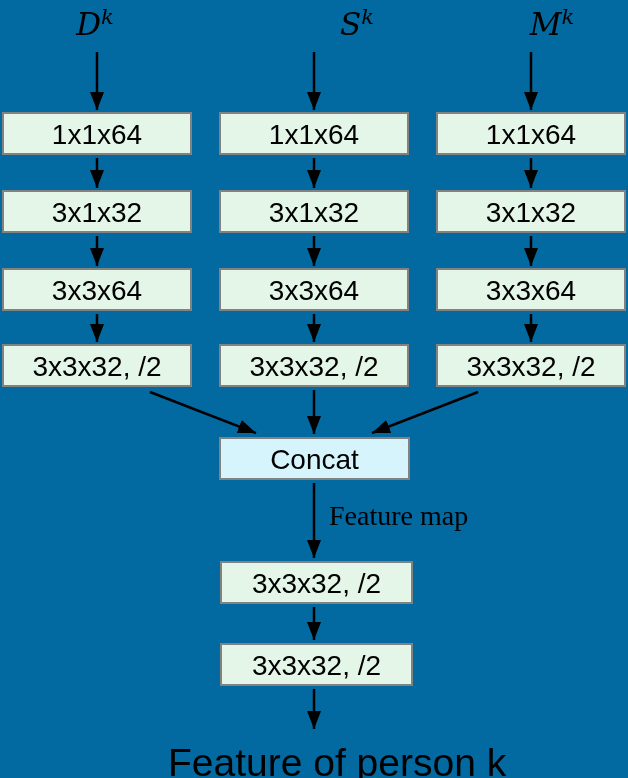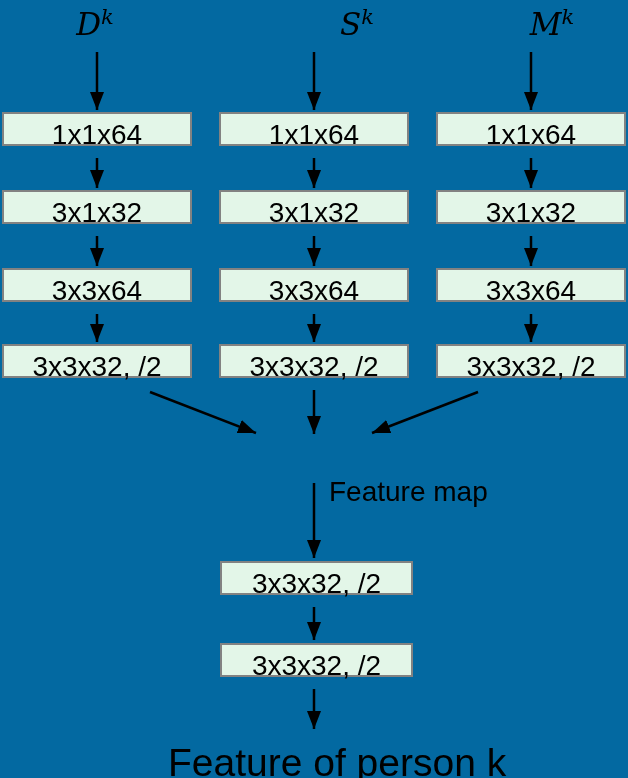--- a/index.html
+++ b/index.html
@@ -29,21 +29,21 @@
   }
   .hdr sup{
     font-size:21px;
     font-style:italic;
     vertical-align:super;
     line-height:0;
   }
   .nbox{
     position:absolute;
     box-sizing:border-box;
-    height:34px;
+    height:43px;
     border:2px solid var(--box-border);
     background:var(--layer-fill);
     text-align:center;
     font-size:28px;
     line-height:41px;
     white-space:nowrap;
   }
   .concat{
     background:var(--concat-fill);
   }
@@ -113,21 +113,22 @@
   <div class="nbox" style="left:219px;top:112px;width:190px;">1x1x64</div>
   <div class="nbox" style="left:219px;top:190px;width:190px;">3x1x32</div>
   <div class="nbox" style="left:219px;top:268px;width:190px;">3x3x64</div>
   <div class="nbox" style="left:219px;top:344px;width:190px;">3x3x32, /2</div>
 
   <div class="nbox" style="left:436px;top:112px;width:190px;">1x1x64</div>
   <div class="nbox" style="left:436px;top:190px;width:190px;">3x1x32</div>
   <div class="nbox" style="left:436px;top:268px;width:190px;">3x3x64</div>
   <div class="nbox" style="left:436px;top:344px;width:190px;">3x3x32, /2</div>
 
+  <div class="nbox concat" style="left:219px;top:437px;width:191px;">Concat</div>
 
-  <div class="freelabel" style="left:329px;top:476px;">Feature map</div>
+  <div class="freelabel" style="left:329px;top:500px;font-family:Liberation Serif, serif;">Feature map</div>
 
   <div class="nbox" style="left:220px;top:561px;width:193px;">3x3x32, /2</div>
   <div class="nbox" style="left:220px;top:643px;width:193px;">3x3x32, /2</div>
 
   <div class="freelabel" style="left:168px;top:741px;font-size:39px;">Feature of person k</div>
 
 </div>
 
 </body></html>

